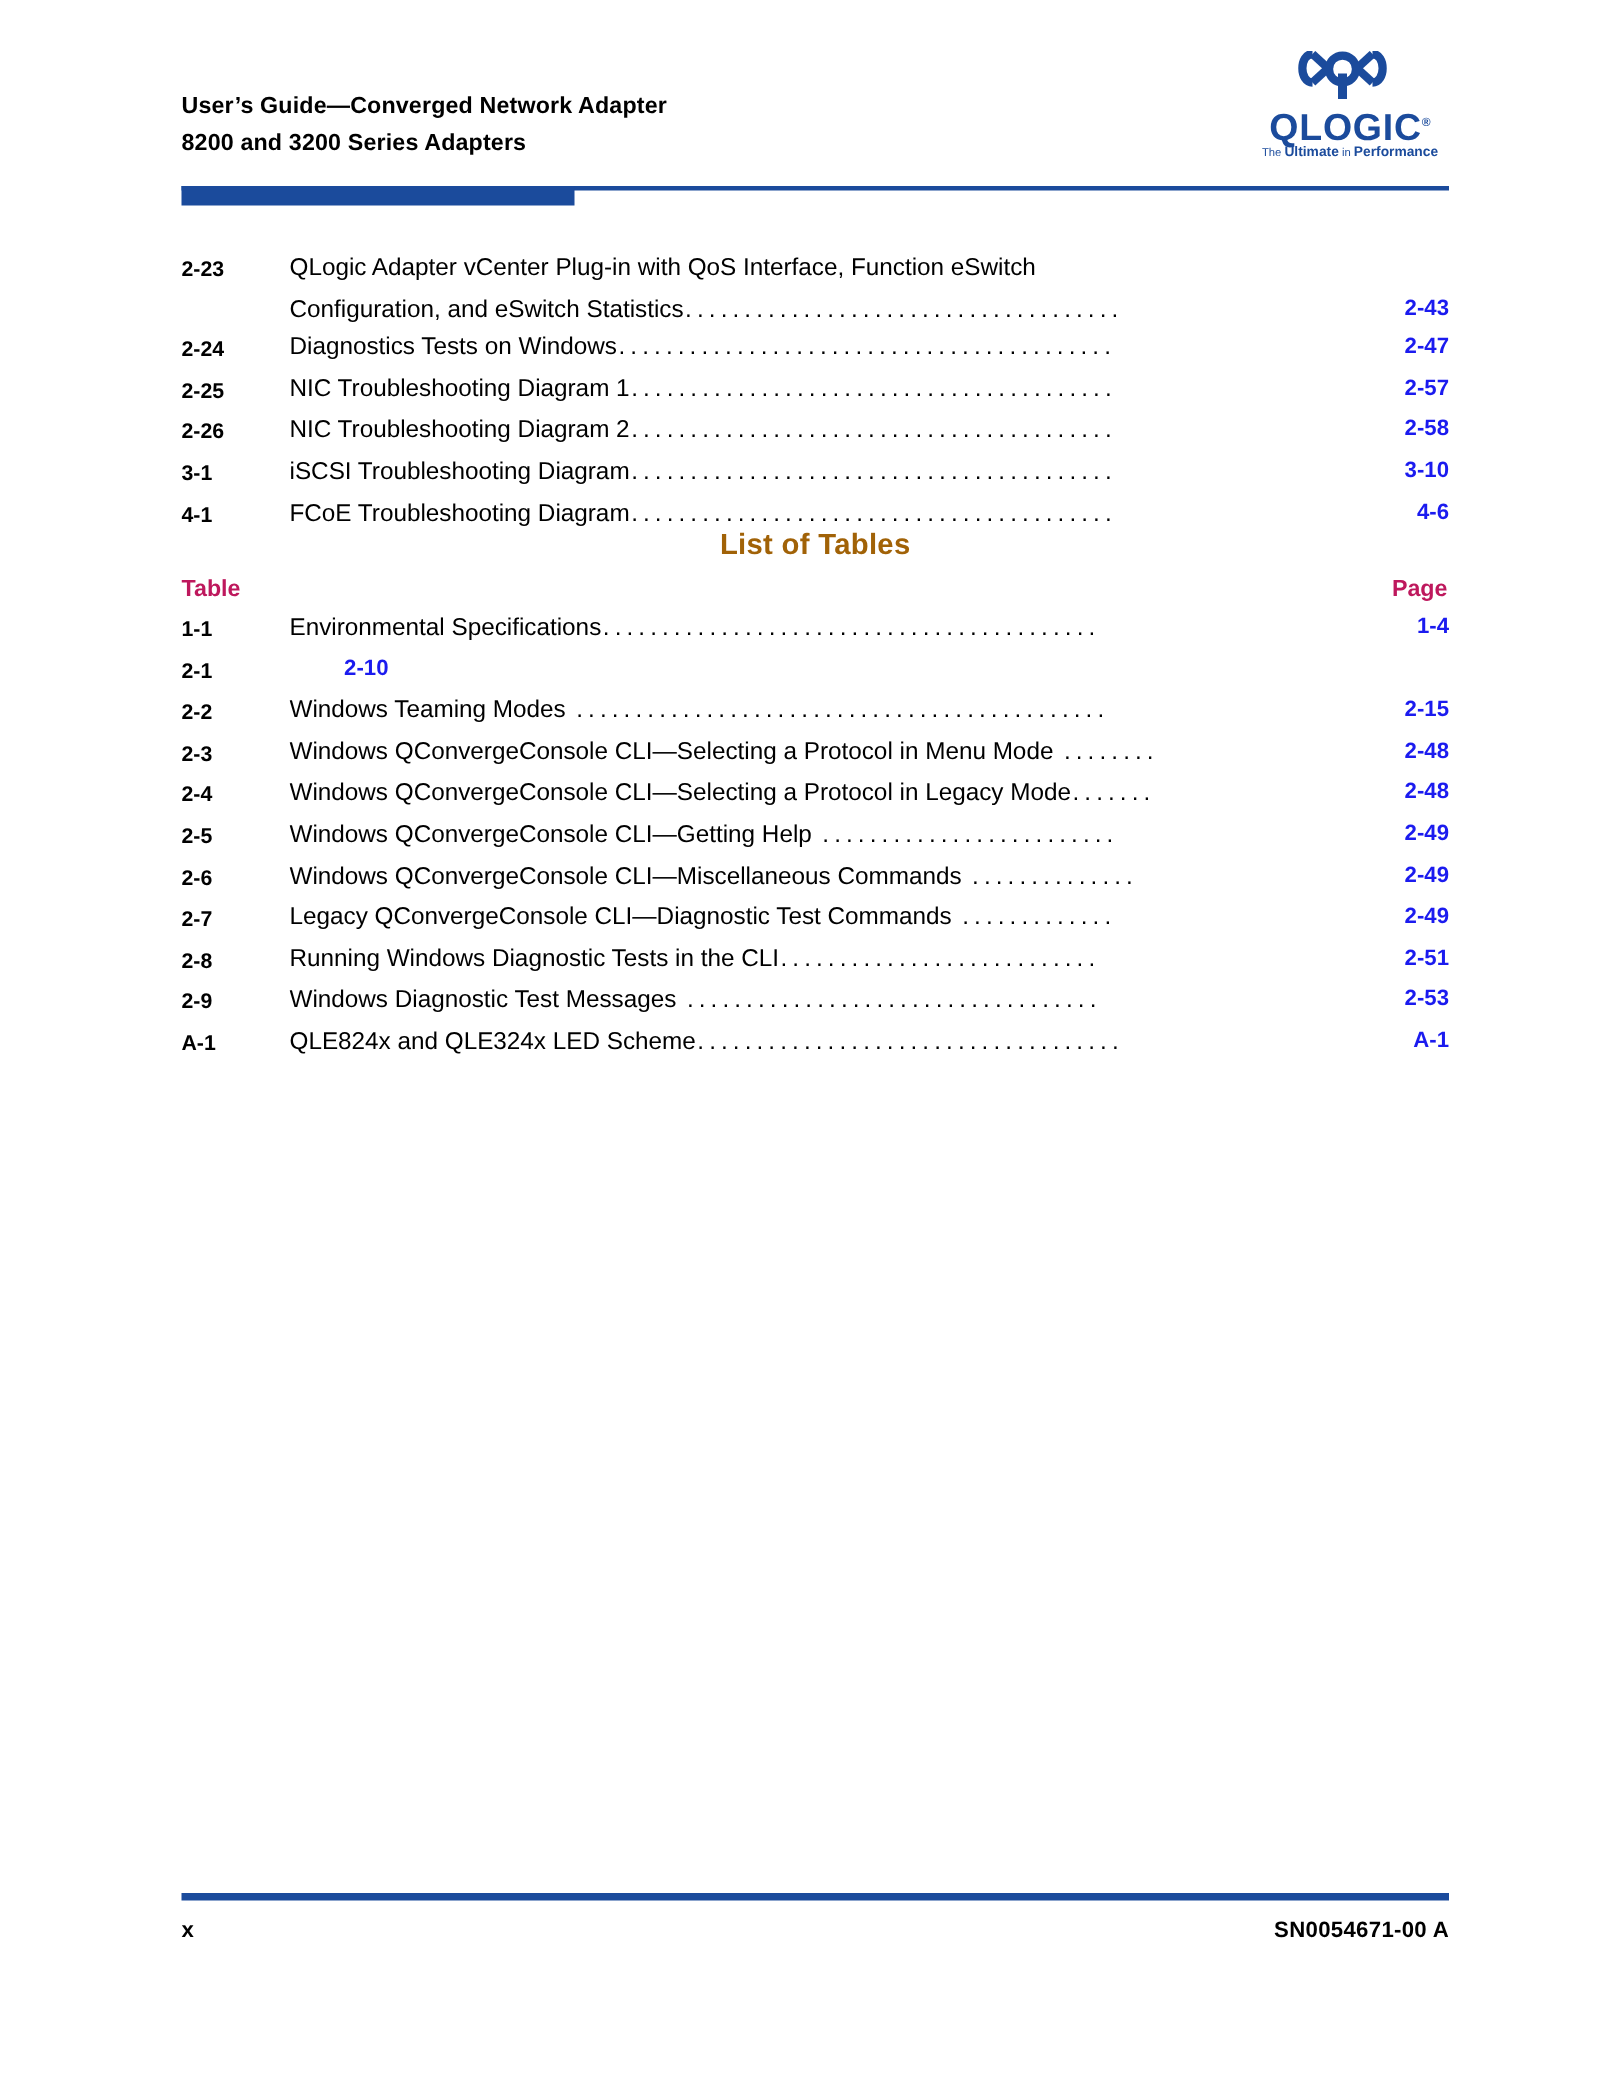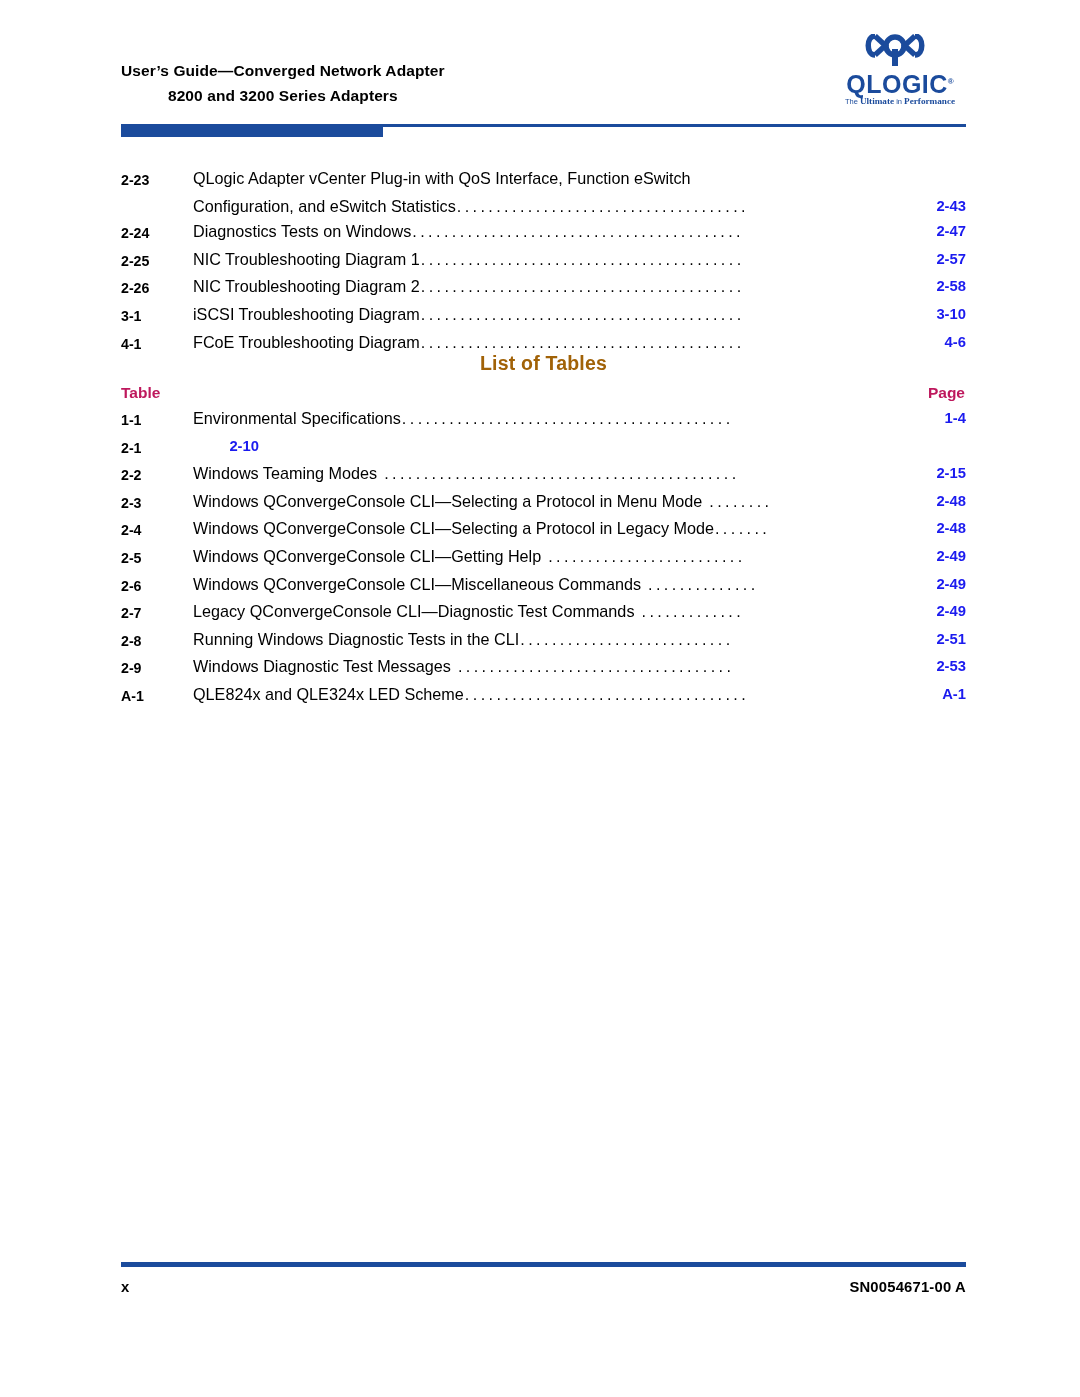--- a/index.html
+++ b/index.html
@@ -33,21 +33,21 @@
     position: absolute;
     left: 0;
     top: 0;
     font-size: 15.5px;
     font-weight: bold;
     line-height: 25px;
     letter-spacing: 0.1px;
     color: #000000;
     white-space: nowrap;
   }
-  .header-line-1, .header-line-2 { display: block; text-align: center; }
+  .header-line-1, .header-line-2 { display: block; }
 
   .logo {
     position: absolute;
     right: 0;
     top: -24px;
     width: 132px;
     height: 86px;
   }
   .logo-mark {
     position: absolute;
@@ -77,21 +77,21 @@
     position: absolute;
     left: 0;
     top: 62px;
     width: 132px;
     text-align: center;
     font-size: 9.2px;
     color: #1b4b9c;
     white-space: nowrap;
     line-height: 11px;
   }
-  .logo-tag b { font-weight: bold; font-family: Liberation Serif, serif; }
+  .logo-tag b { font-weight: bold; }
   .logo-tag i { font-style: normal; font-size: 7.5px; }
 
   .header-rule-thin {
     position: absolute;
     left: 121px;
     top: 124px;
     width: 845px;
     height: 3px;
     background: #1b4b9c;
   }

